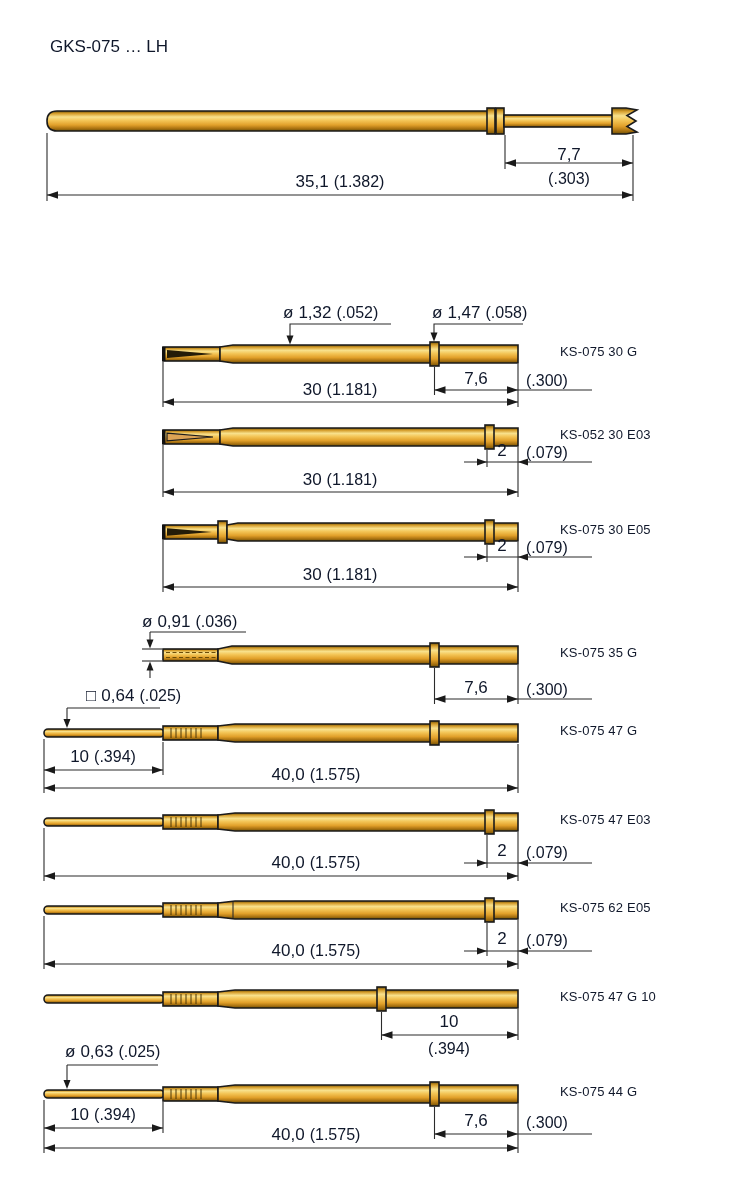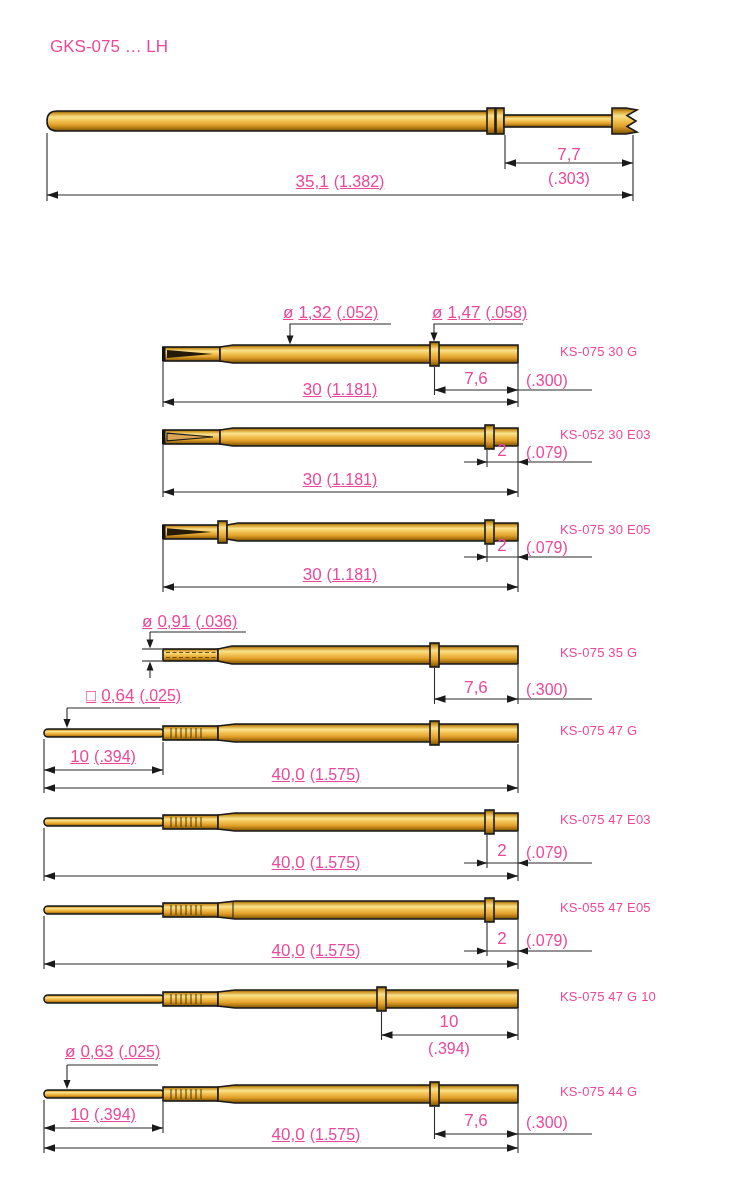--- a/index.html
+++ b/index.html
@@ -7,25 +7,25 @@
           font-family:"Liberation Sans",sans-serif;color:#1a1a1a;}
   #drawing{position:absolute;left:0;top:0;}
   .au{fill:url(#gg);stroke:#1b1b1b;stroke-width:1.6;}
   .ln{stroke:#2b2b2b;stroke-width:1.1;fill:none;}
   .dsh{stroke:#6b4c08;stroke-width:1;fill:none;stroke-dasharray:4 2.5;}
   .knl{stroke:#4a3606;stroke-width:1;fill:none;}
   .arr{fill:#1a1a1a;stroke:none;}
   .cap{fill:#111111;stroke:none;}
   .wdark{fill:#241c08;stroke:none;}
   .wlight{fill:#dca355;stroke:#1b1b1b;stroke-width:1.2;}
-  .t{position:absolute;font-size:17px;line-height:1.12;white-space:nowrap;color:#ec4899;}
+  .t{position:absolute;font-size:17px;line-height:1.12;white-space:nowrap;color:#0f172a;}
   .ctr{transform:translateX(-50%);text-align:center;}
   .in{font-size:16px;}
   .plabel{font-size:13px;letter-spacing:.2px;}
-  .dim{display:flex;align-items:baseline;gap:5px;text-decoration:underline;}
+  .dim{display:flex;align-items:baseline;gap:5px;}
 </style>
 </head>
 <body>
 
 <div id="canvas">
 
 <svg id="drawing" width="748" height="1203" viewBox="0 0 748 1203">
   <defs>
     <linearGradient id="gg" x1="0" y1="0" x2="0" y2="1">
       <stop offset="0" stop-color="#6e5208"></stop>
@@ -268,21 +268,21 @@
 </div>
 
 <div class="t plabel" style="left:560px;top:813px">KS-075 47 E03</div>
 <div class="t ctr" style="left:502px;top:841px">2</div>
 <div class="t in" style="left:526px;top:844px">(.079)</div>
 <div class="t dim ctr" style="left:316px;top:853px">
   <span>40,0</span>
       <span class="in">(1.575)</span>
 </div>
 
-<div class="t plabel" style="left:560px;top:901px">KS-055 47 E05</div>
+<div class="t plabel" style="left:560px;top:901px">KS-075 62 E05</div>
 <div class="t ctr" style="left:502px;top:929px">2</div>
 <div class="t in" style="left:526px;top:932px">(.079)</div>
 <div class="t dim ctr" style="left:316px;top:941px">
   <span>40,0</span>
       <span class="in">(1.575)</span>
 </div>
 
 <div class="t plabel" style="left:560px;top:990px">KS-075 47 G 10</div>
 <div class="t ctr" style="left:449px;top:1012px">10</div>
 <div class="t ctr in" style="left:449px;top:1040px">(.394)</div>

